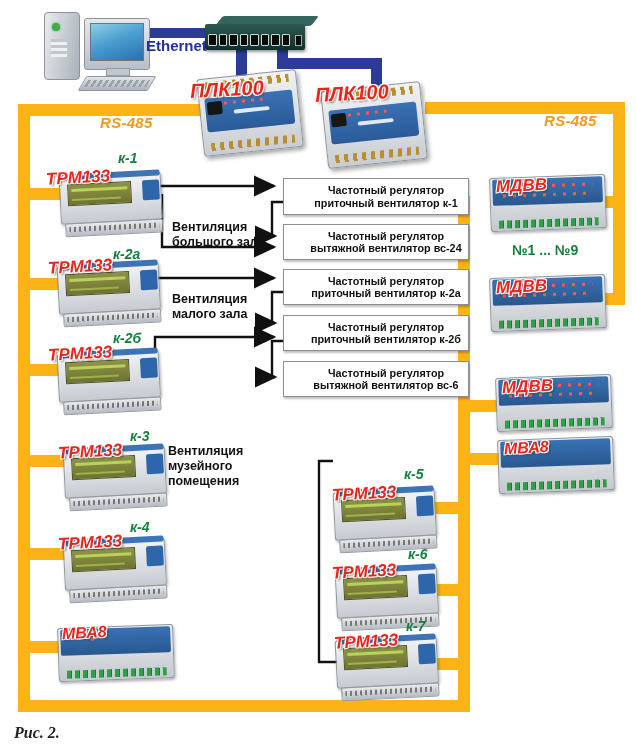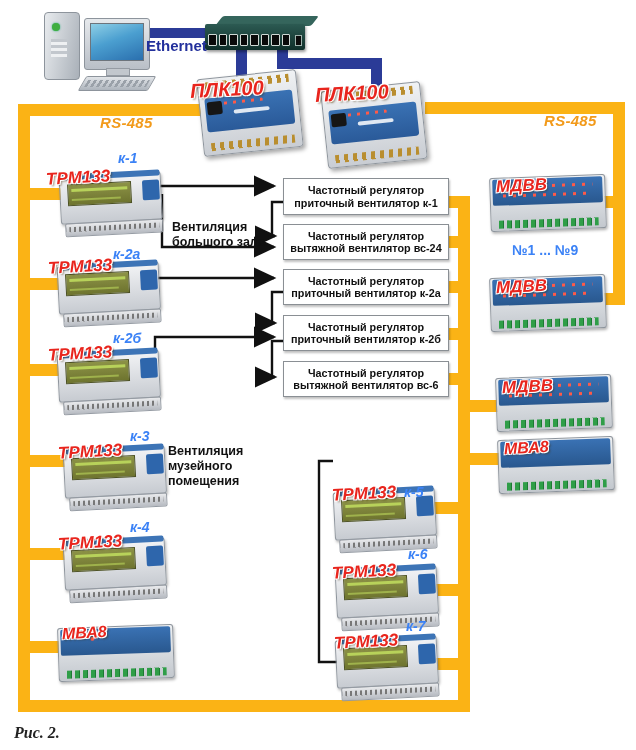--- a/index.html
+++ b/index.html
@@ -9,31 +9,31 @@
   .bus{position:absolute;background:#FBB315;}
   .blue{position:absolute;background:#2B3B97;}
   
   .buslabel{position:absolute;color:#F29A1A;font-weight:bold;font-style:italic;
             font-size:15px;letter-spacing:.3px;}
   .ethlabel{position:absolute;color:#23309C;font-weight:bold;font-size:15px;}
   .redlabel{position:absolute;color:#E8251D;font-weight:bold;font-style:italic;
             text-shadow:-1px -1px 0 #fff,1px -1px 0 #fff,-1px 1px 0 #fff,1px 1px 0 #fff,
                         2px 2px 2px rgba(60,40,0,.45);
             transform:rotate(-3deg);white-space:nowrap;}
-  .tag{position:absolute;color:#3b82f6;font-weight:bold;font-style:italic;font-size:14px;
+  .tag{position:absolute;color:#15803d;font-weight:bold;font-style:italic;font-size:14px;
        white-space:nowrap;}
   .zone{position:absolute;color:#111;font-weight:bold;font-size:12.5px;line-height:15px;}
   .caption{position:absolute;left:14px;top:724px;font-style:italic;font-size:16px;
            color:#222;font-family:"Liberation Serif",serif;font-weight:bold;}
   
   .regbox{position:absolute;left:283px;width:164px;height:34px;background:#fff;
           border:1.6px solid #8a8f94;box-shadow:1px 2px 2px rgba(0,0,0,.25);
           display:flex;flex-direction:column;justify-content:center;align-items:center;
           font-weight:bold;font-size:10.8px;line-height:12.5px;color:#111;
-          text-align:center;white-space:nowrap;}
+          text-align:center;white-space:nowrap;padding-left:20px;}
   
   .trm{position:absolute;width:104px;height:64px;transform:rotate(-3deg);}
   .trm-main{position:absolute;left:0;top:4px;width:100px;height:46px;
             background:linear-gradient(#f3f4f6,#c7cbd1);border:1px solid #8d949c;
             border-radius:3px;box-shadow:1px 2px 3px rgba(0,0,0,.3);}
   .trm-strip{position:absolute;left:3px;top:2px;right:3px;height:6px;background:#3d74b6;
              border-radius:2px;}
   .trm-lcd{position:absolute;left:8px;top:12px;width:62px;height:20px;
            background:linear-gradient(#8d9347,#6e742f);border:1px solid #4c5122;}
   .trm-lcd::after{content:"";position:absolute;left:3px;top:4px;right:3px;height:3px;
@@ -361,26 +361,27 @@
   <div class="redlabel" style="left:496px;top:277px;font-size:17px;">МДВВ</div>
   <div class="redlabel" style="left:502px;top:377px;font-size:17px;">МДВВ</div>
   <div class="redlabel" style="left:504px;top:439px;font-size:16px;">МВА8</div>
   <div class="redlabel" style="left:62px;top:624px;font-size:16px;">МВА8</div>
 
   <div class="tag" style="left:118px;top:150px;">к-1</div>
   <div class="tag" style="left:113px;top:246px;">к-2а</div>
   <div class="tag" style="left:113px;top:330px;">к-2б</div>
   <div class="tag" style="left:130px;top:428px;">к-3</div>
   <div class="tag" style="left:130px;top:519px;">к-4</div>
-  <div class="tag" style="left:404px;top:466px;margin-top:18px;">к-5</div>
+  <div class="tag" style="left:404px;top:466px;">к-5</div>
   <div class="tag" style="left:408px;top:546px;">к-6</div>
   <div class="tag" style="left:406px;top:618px;">к-7</div>
   <div class="tag" style="left:512px;top:242px;font-style:normal;">№1  ...  №9</div>
 
   <div class="zone" style="left:172px;top:200px;width:98px;margin-top:20px;">Вентиляция большого зала</div>
+  <div class="zone" style="left:172px;top:292px;width:84px;">Вентиляция малого зала</div>
   <div class="zone" style="left:168px;top:444px;width:84px;">Вентиляция музейного помещения</div>
 
   <div class="ethlabel" style="left:146px;top:37px;">Ethernet</div>
   <div class="buslabel" style="left:100px;top:114px;">RS-485</div>
   <div class="buslabel" style="left:544px;top:112px;">RS-485</div>
 
   <div class="caption">Рис. 2.</div>
 </div>
 
 </body></html>

